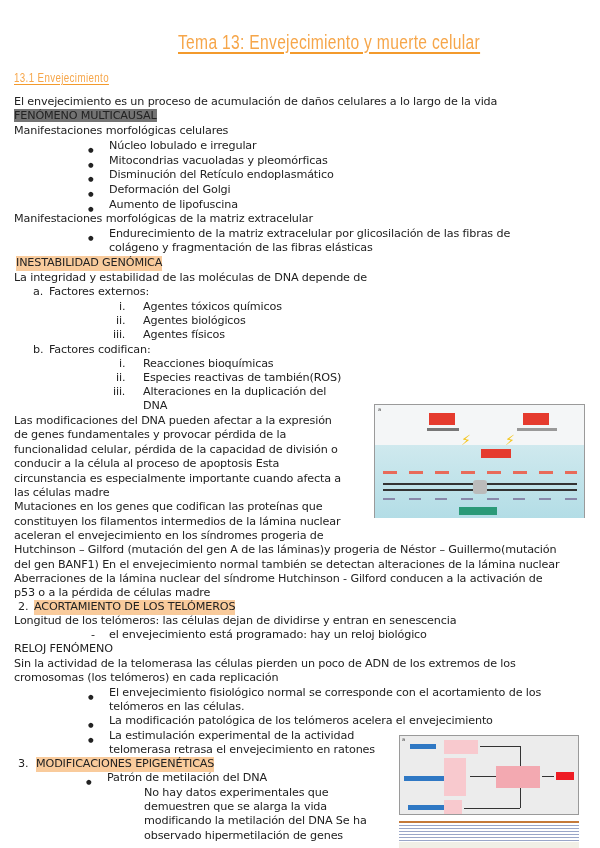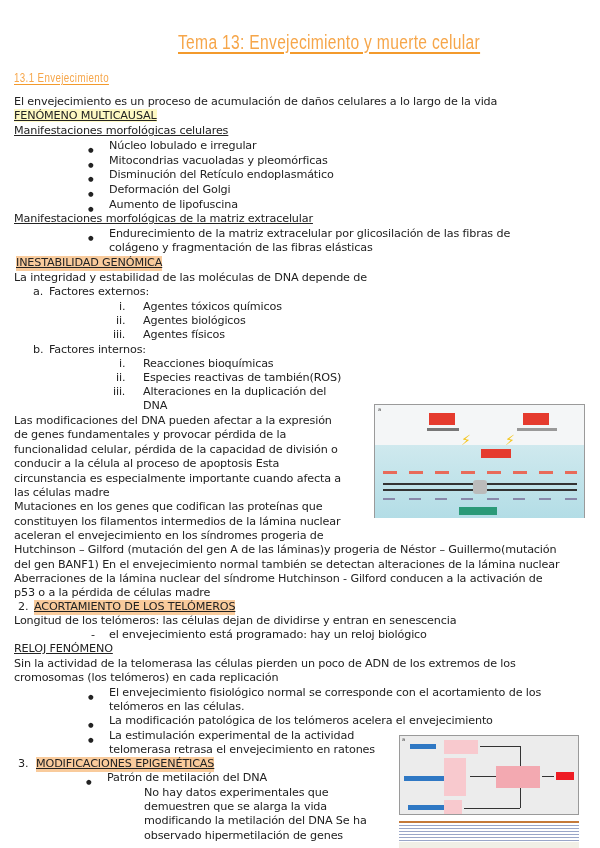--- a/index.html
+++ b/index.html
@@ -5,22 +5,22 @@
   html, body { margin:0; padding:0; background:#ffffff; }
   body { width:600px; height:848px; position:relative; overflow:hidden;
          font-family:"DejaVu Sans", sans-serif; color:#222; }
   .abs { position:absolute; white-space:nowrap; }
   .t { font-size:11.2px; line-height:14.6px; letter-spacing:-0.15px; }
   .title { position:absolute; left:178px; top:31px; font-family:"Liberation Sans Narrow","Liberation Sans", sans-serif;
            font-size:20px; color:#f6a64a; text-decoration:underline; text-decoration-color:#f39a2c;
            text-decoration-thickness:2px; text-underline-offset:3px; letter-spacing:0.4px; transform:scaleX(0.78); transform-origin:left top; }
   .sub { position:absolute; left:14px; top:70px; font-family:"Liberation Sans", sans-serif; font-size:13px; color:#f6a64a;
          text-decoration:underline; text-decoration-color:#f39a2c; text-underline-offset:2px; transform:scaleX(0.75); transform-origin:left top; letter-spacing:0.5px; }
-  .hl { background:#fef9c3; text-decoration:underline; }
-  .ul { text-decoration:underline; }
+  .hl { background:#737373; }
+  .ul { }
   .bullet::before { content:"●"; position:absolute; left:-21px; font-size:6.5px; top:4px; }
   .fig { position:absolute; border:1px solid #9a9a9a; background:#f2f2f2; box-sizing:border-box; }
 </style>
 </head>
 <body>
 
 <div class="title">Tema 13: Envejecimiento y muerte celular</div>
 <div class="sub">13.1 Envejecimiento</div>
 
 <div class="abs t" style="left:14px;top:95px">El envejecimiento es un proceso de acumulación de daños celulares a lo largo de la vida</div>
@@ -42,21 +42,21 @@
 <div class="abs t" style="left:14px;top:271px">La integridad y estabilidad de las moléculas de DNA depende de</div>
 <div class="abs t" style="left:33px;top:285px">a.</div>
 <div class="abs t" style="left:49px;top:285px">Factores externos:</div>
 <div class="abs t" style="left:119px;top:300px">i.</div>
 <div class="abs t" style="left:143px;top:300px">Agentes tóxicos químicos</div>
 <div class="abs t" style="left:116px;top:314px">ii.</div>
 <div class="abs t" style="left:143px;top:314px">Agentes biológicos</div>
 <div class="abs t" style="left:113px;top:328px">iii.</div>
 <div class="abs t" style="left:143px;top:328px">Agentes físicos</div>
 <div class="abs t" style="left:33px;top:343px">b.</div>
-<div class="abs t" style="left:49px;top:343px">Factores internos:</div>
+<div class="abs t" style="left:49px;top:343px">Factores codifican:</div>
 <div class="abs t" style="left:119px;top:357px">i.</div>
 <div class="abs t" style="left:143px;top:357px">Reacciones bioquímicas</div>
 <div class="abs t" style="left:116px;top:371px">ii.</div>
 <div class="abs t" style="left:143px;top:371px">Especies reactivas de también(ROS)</div>
 <div class="abs t" style="left:113px;top:385px">iii.</div>
 <div class="abs t" style="left:143px;top:385px">Alteraciones en la duplicación del</div>
 <div class="abs t" style="left:143px;top:399px">DNA</div>
 
 <div class="abs t" style="left:14px;top:414px">Las modificaciones del DNA pueden afectar a la expresión</div>
 <div class="abs t" style="left:14px;top:428px">de genes fundamentales y provocar pérdida de la</div>

